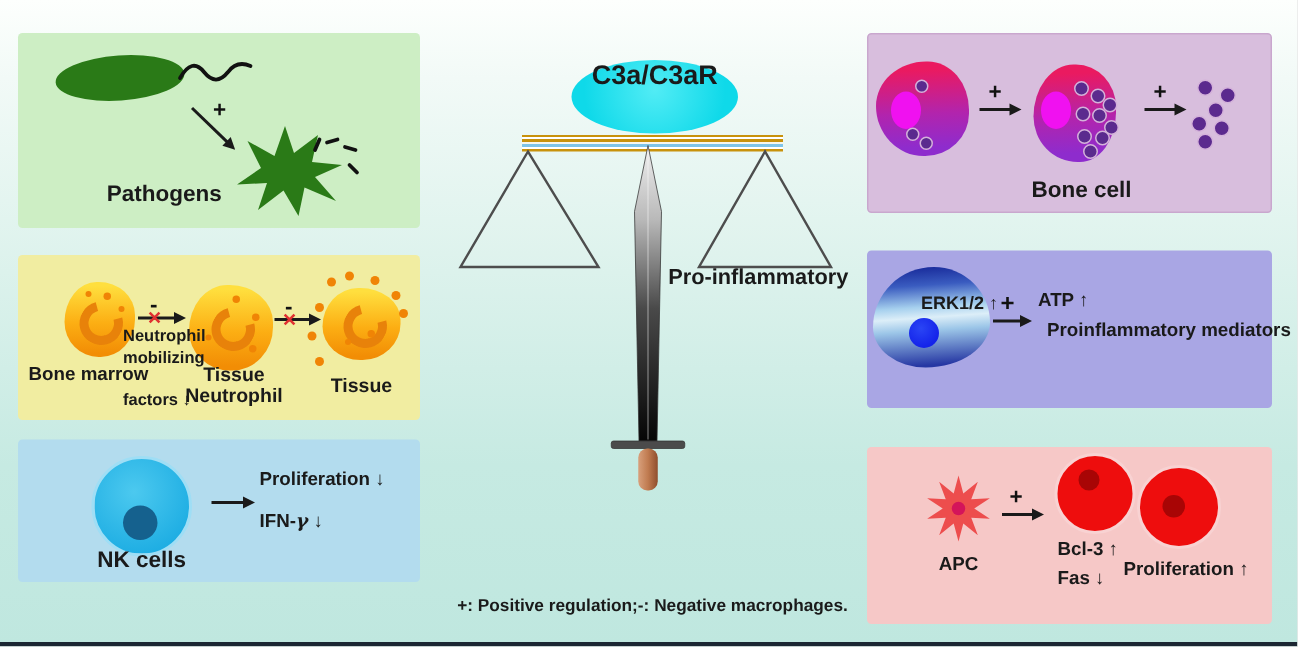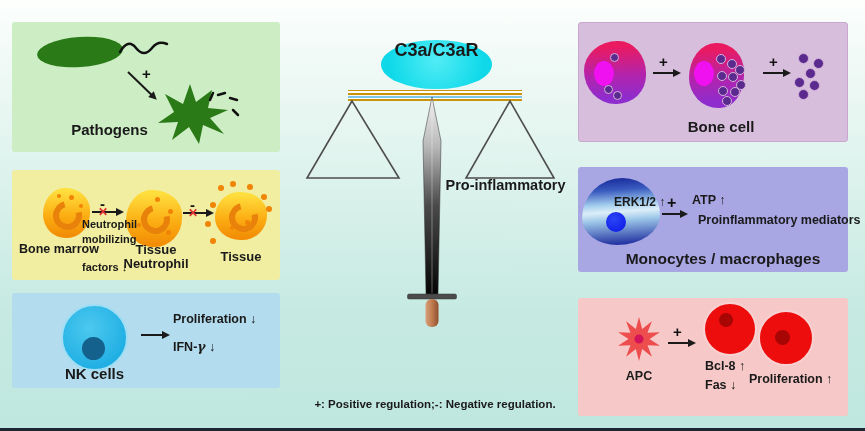--- a/index.html
+++ b/index.html
@@ -151,38 +151,37 @@
     <div class="abs" style="left:4px;top:11px;width:78px;height:67px;
                 border-radius:52% 48% 55% 45%/60% 55% 45% 40%;
                 background:linear-gradient(176deg,#1b2e9d 4%,#3a5cc0 20%,#a6d0ee 40%,#dceef8 50%,#9cc6e8 62%,#2637a3 94%);"></div>
     <div class="lbl" style="left:36px;top:28px;font-size:12px;">ERK1/2 ↑</div>
     <div class="abs" style="left:28px;top:45px;width:20px;height:20px;border-radius:50%;
                 background:radial-gradient(circle at 40% 35%,#2a45f5,#1423ea 70%);"></div>
     <div class="arrow" style="left:84px;top:46px;width:19px;"></div>
     <span class="plus" style="left:89px;top:28px;font-size:16px;">+</span>
     <div class="lbl" style="left:114px;top:26px;font-size:12.5px;">ATP ↑</div>
     <div class="lbl" style="left:120px;top:46px;font-size:12.5px;">Proinflammatory mediators ↑</div>
-    <div class="lbl ctr" style="left:25px;top:83px;width:240px;font-size:15.5px;">Monocytes / macrophages</div>
   </div>
 
   <div class="panel" style="left:578px;top:298px;width:270px;height:118px;background:#f6c8c7;">
     <svg style="left:38px;top:18px;" width="46" height="46" viewBox="0 0 46 46">
       <polygon fill="#ed4d4d" points="23,1 19.8,13 10.1,5.2 14.5,16.8 2.1,16.2 12.5,23 2.1,29.8 14.5,29.2 10.1,40.8 19.8,33 23,45 26.2,33 35.9,40.8 31.5,29.2 43.9,29.8 33.5,23 43.9,16.2 31.5,16.8 35.9,5.2 26.2,13"></polygon>
       <circle cx="23" cy="23" r="4.5" fill="#d4145a"></circle>
     </svg>
     <div class="lbl ctr" style="left:38px;top:71px;width:46px;font-size:12.5px;">APC</div>
     <div class="arrow" style="left:90px;top:44px;width:21px;"></div>
     <span class="plus" style="left:95px;top:26px;">+</span>
     <div class="tcell" style="left:125px;top:4px;width:50px;height:50px;">
       <div class="tnuc" style="left:14px;top:9px;width:14px;height:14px;"></div>
     </div>
     <div class="tcell" style="left:180px;top:12px;width:52px;height:52px;">
       <div class="tnuc" style="left:15px;top:18px;width:15px;height:15px;"></div>
     </div>
-    <div class="lbl" style="left:127px;top:61px;font-size:12.5px;">Bcl-8 ↑</div>
+    <div class="lbl" style="left:127px;top:61px;font-size:12.5px;">Bcl-3 ↑</div>
     <div class="lbl" style="left:127px;top:80px;font-size:12.5px;">Fas ↓</div>
     <div class="lbl" style="left:171px;top:74px;font-size:12.5px;">Proliferation ↑</div>
   </div>
 
   <div class="abs" style="left:381px;top:40px;width:111px;height:49px;border-radius:50%;
               background:radial-gradient(circle at 50% 40%,#52ecf5,#0fd9e9 75%);
               display:flex;align-items:flex-start;justify-content:center;">
     <span class="lbl" style="position:static;font-size:18px;">C3a/C3aR</span>
   </div>
 
@@ -213,17 +212,17 @@
       </linearGradient>
     </defs>
     <polygon points="27,2 36,46 33,199 21,199 18,46" fill="url(#bladeG)" stroke="#333" stroke-width="0.5"></polygon>
     <line x1="27" y1="6" x2="27" y2="198" stroke="rgba(255,255,255,0.35)" stroke-width="1"></line>
     <rect x="2.5" y="199" width="49" height="5" rx="1.5" fill="#4b4b4b" stroke="#333" stroke-width="0.5"></rect>
     <rect x="20.5" y="204" width="13" height="28" rx="6" fill="url(#gripG)"></rect>
   </svg>
 
 
   <div class="lbl ctr" style="left:240px;top:398px;width:390px;font-size:11.5px;">
-    <span style="margin-right:0;">+: Positive regulation;</span><span>-: Negative regulation.</span>
+    <span style="margin-right:0;">+: Positive regulation;</span><span>-: Negative macrophages.</span>
   </div>
 
   <div class="abs" style="left:0;top:428px;width:865px;height:3px;background:#1c2733;"></div>
 </div>
 
 </body></html>

